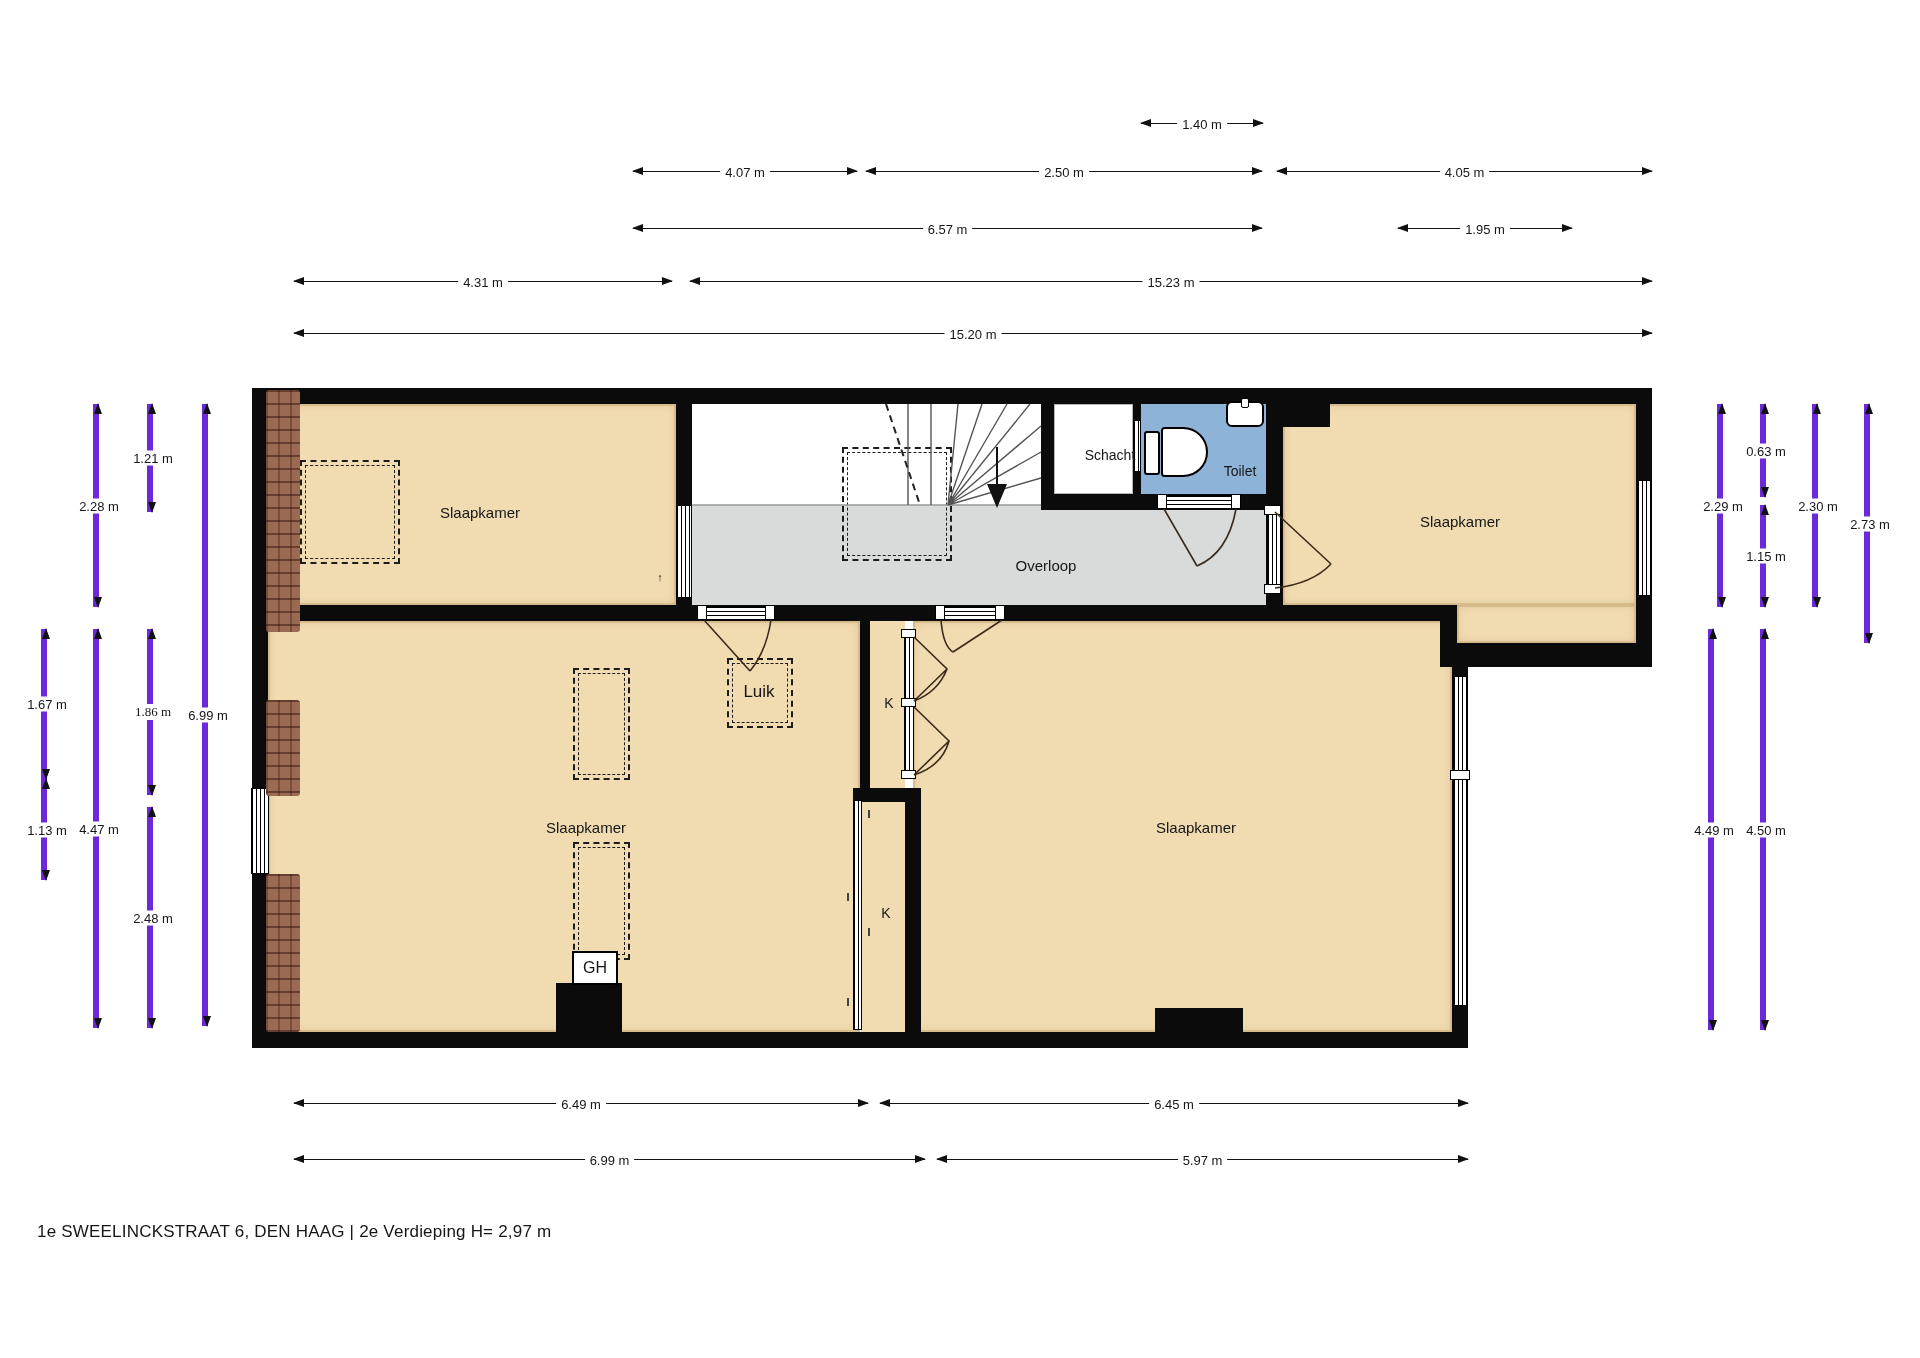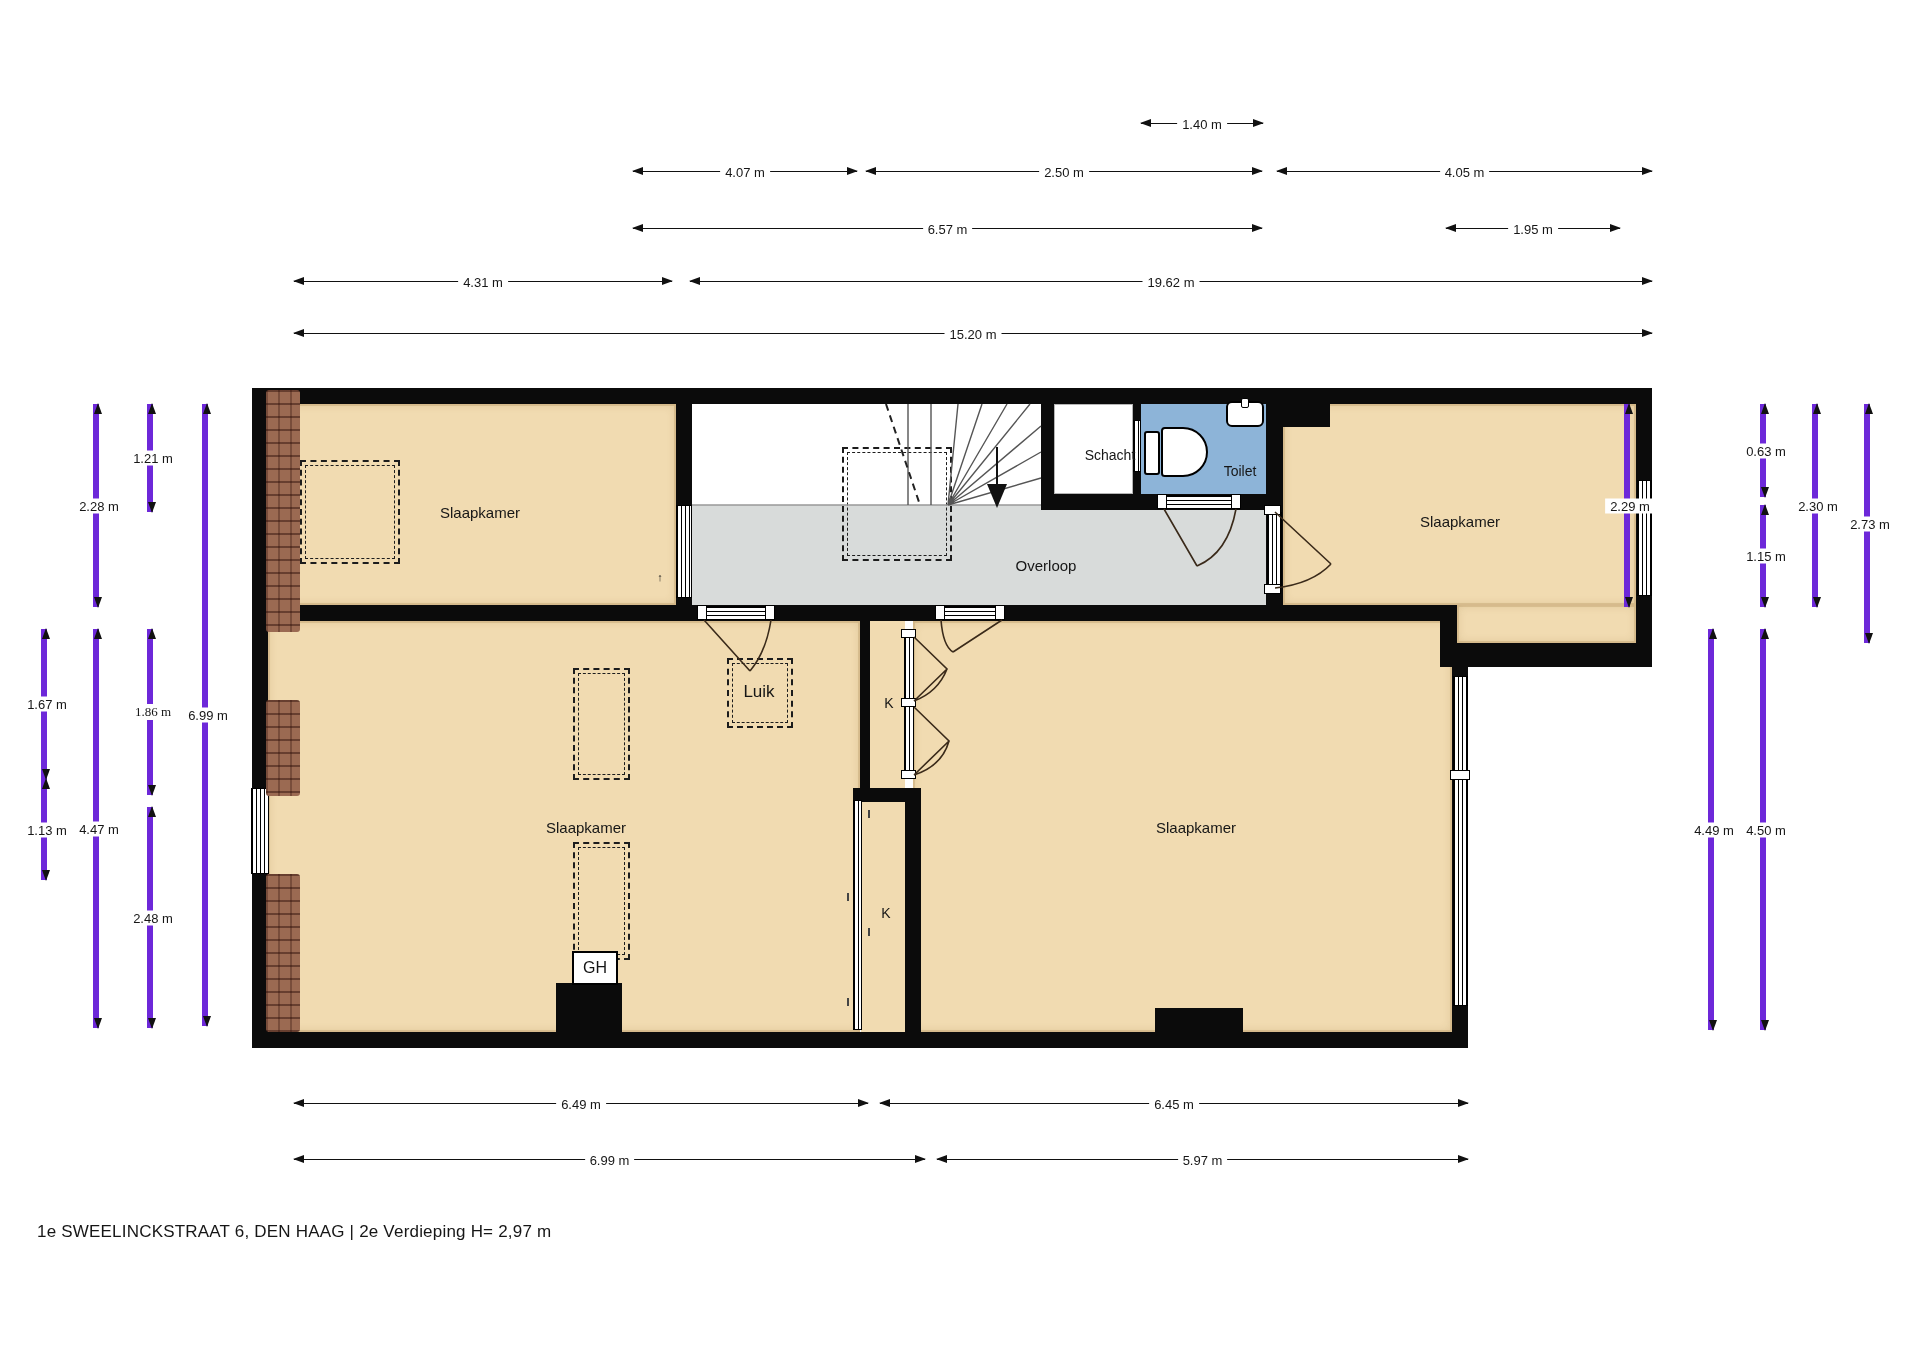--- a/index.html
+++ b/index.html
@@ -179,34 +179,34 @@
     <div class="dim h" style="left: 1277px; top: 171px; width: 375px;">
       <span class="a1"></span>
       <span class="a2"></span>
       <span class="dl">4.05 m</span>
     </div>
     <div class="dim h" style="left: 633px; top: 228px; width: 629px;">
       <span class="a1"></span>
       <span class="a2"></span>
       <span class="dl">6.57 m</span>
     </div>
-    <div class="dim h" style="left: 1446px; top: 228px; width: 174px; text-align: center;">
+    <div class="dim h" style="left: 1398px; top: 228px; width: 174px; text-align: center;">
       <span class="a1"></span>
       <span class="a2"></span>
       <span class="dl">1.95 m</span>
     </div>
     <div class="dim h" style="left: 294px; top: 281px; width: 378px;">
       <span class="a1"></span>
       <span class="a2"></span>
       <span class="dl">4.31 m</span>
     </div>
     <div class="dim h" style="left: 690px; top: 281px; width: 962px;">
       <span class="a1"></span>
       <span class="a2"></span>
-      <span class="dl">19.62 m</span>
+      <span class="dl">15.23 m</span>
     </div>
     <div class="dim h" style="left: 294px; top: 333px; width: 1358px;">
       <span class="a1"></span>
       <span class="a2"></span>
       <span class="dl">15.20 m</span>
     </div>
     <div class="dim h" style="left: 294px; top: 1103px; width: 574px;">
       <span class="a1"></span>
       <span class="a2"></span>
       <span class="dl">6.49 m</span>
@@ -259,21 +259,21 @@
     <div class="dim v" style="left: 147px; top: 629px; height: 166px; font-family: Liberation Serif, serif;">
       <span class="a1"></span>
       <span class="a2"></span>
       <span class="dl">1.86 m</span>
     </div>
     <div class="dim v" style="left: 147px; top: 807px; height: 221px;">
       <span class="a1"></span>
       <span class="a2"></span>
       <span class="dl">2.48 m</span>
     </div>
-    <div class="dim v" style="left: 1624px; top: 404px; height: 203px;">
+    <div class="dim v" style="left: 1717px; top: 404px; height: 203px;">
       <span class="a1"></span>
       <span class="a2"></span>
       <span class="dl">2.29 m</span>
     </div>
     <div class="dim v" style="left: 1708px; top: 629px; height: 401px;">
       <span class="a1"></span>
       <span class="a2"></span>
       <span class="dl">4.49 m</span>
     </div>
     <div class="dim v" style="left: 1760px; top: 404px; height: 93px;">

